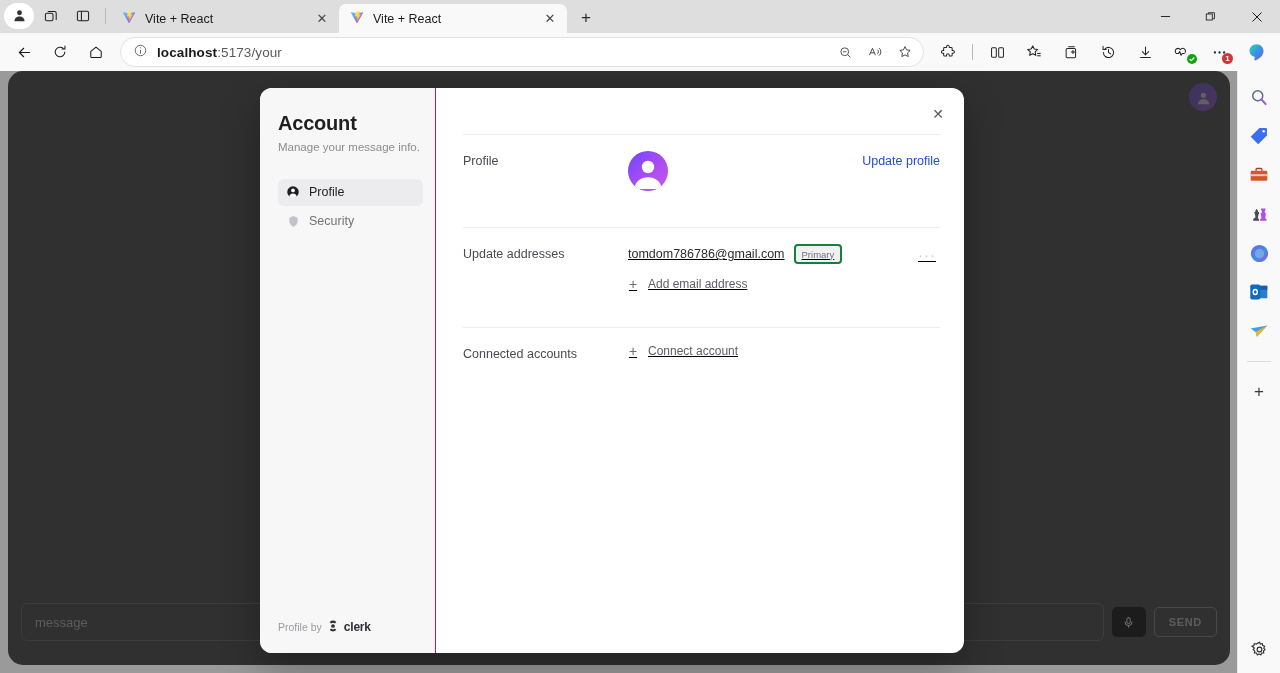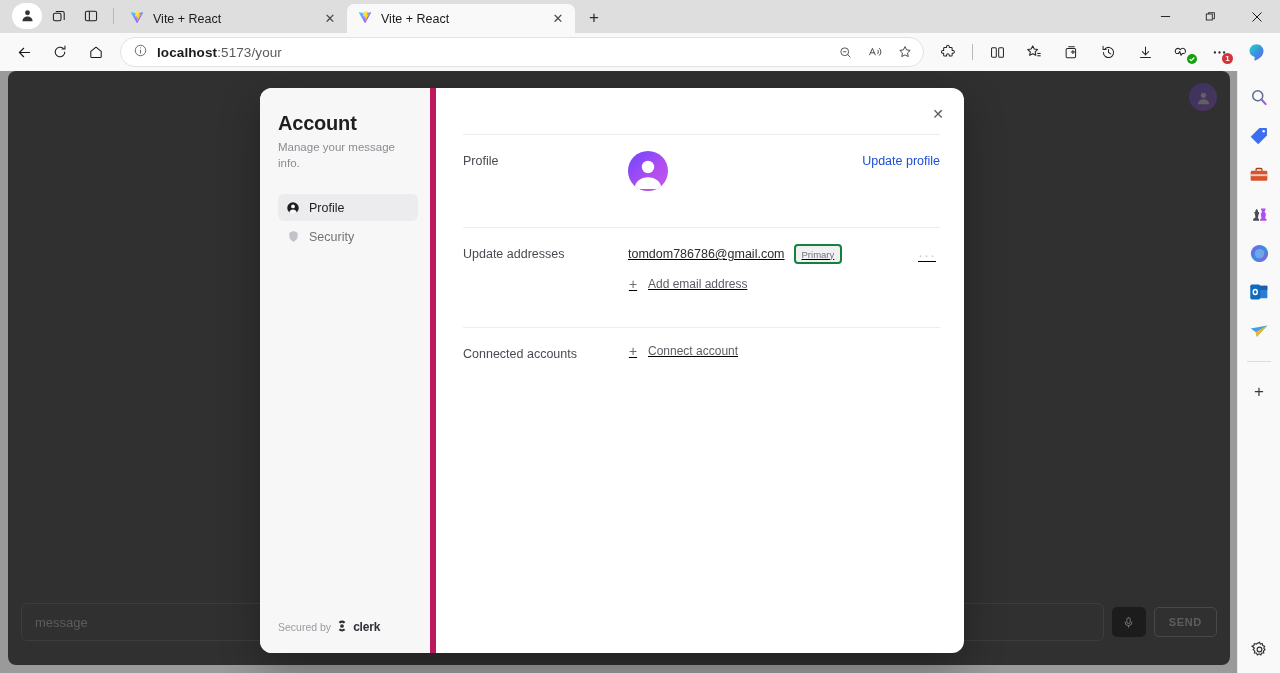--- a/index.html
+++ b/index.html
@@ -8,21 +8,21 @@
     overflow: hidden;
     font-family: "Liberation Sans", sans-serif;
     background: #ffffff;
   }
 
   
   .browser { width: 1280px; height: 673px; position: relative; background: #f3f3f3; }
 
   .tabstrip {
     height: 33px; background: #dedede;
-    display: flex; align-items: flex-end; padding-left: 12px; position: relative;
+    display: flex; align-items: flex-end; padding-left: 4px; position: relative;
   }
   .tab-left-ctrls { display: flex; align-items: center; height: 33px; gap: 2px; padding-bottom: 2px; }
   .chip {
     width: 30px; height: 26px; display: flex; align-items: center; justify-content: center;
     border-radius: 5px; color: #1f1f1f;
   }
   .chip.avatar-chip { background: #ffffff; width: 30px; height: 26px; border-radius: 14px; }
   .vsep { width: 1px; height: 16px; background: #b9b9b9; margin: 0 5px; align-self: center; }
 
   .tab {
@@ -65,21 +65,21 @@
   .badge-dot {
     position: absolute; right: 4px; bottom: 3px; width: 11px; height: 11px; border-radius: 50%;
     background: #d13438; color: #fff; font-size: 8px; display: flex; align-items: center; justify-content: center;
     font-weight: 700;
   }
 
   
   .viewport { position: absolute; left: 0; top: 71px; width: 1237px; height: 602px; background: #ffffff; overflow: hidden; }
   .app {
     position: absolute; left: 8px; top: 0px; width: 1222px; height: 594px;
-    background: #3f3f3f; border-radius: 8px;
+    background: #3f3f3f; border-radius: 15px;
   }
   .app-avatar {
     position: absolute; right: 13px; top: 12px; width: 28px; height: 28px; border-radius: 50%;
     background: linear-gradient(135deg,#6c47ff 0%,#a855f7 100%); opacity: .45;
     display: flex; align-items: center; justify-content: center;
   }
   .composer {
     position: absolute; left: 13px; right: 13px; bottom: 24px; height: 38px;
     display: flex; align-items: center; gap: 8px;
   }
@@ -102,21 +102,21 @@
   .scrim { position: absolute; inset: 0; background: rgba(30,30,30,0.45); }
 
   
   .modal {
     position: absolute; left: 268px; top: 88px; width: 704px; height: 565px;
     background: #ffffff; border-radius: 12px; display: flex;
     box-shadow: 0 14px 40px rgba(0,0,0,.30);
     overflow: hidden;
   }
   .modal-left {
-    width: 176px; background: #f7f7f8; border-right: 6px solid #be185d;
+    width: 176px; background: #f7f7f8; border-right: 1px solid #be185d;
     display: flex; flex-direction: column; padding: 24px 12px 8px 18px; position: relative;
   }
   .acct-title { font-size: 20px; font-weight: 700; color: #1f1f22; letter-spacing: -.2px; }
   .acct-sub { font-size: 11.5px; color: #8b8b93; margin-top: 5px; line-height: 1.35; }
   .nav { margin-top: 23px; display: flex; flex-direction: column; gap: 2px; }
   .nav-item {
     display: flex; align-items: center; gap: 9px; height: 27px;
     padding: 0 8px; border-radius: 6px; font-size: 12.5px; color: #737373;
   }
   .nav-item.active { background: #ececee; color: #1f1f22; }
@@ -420,21 +420,21 @@
             <span class="nav-ico">
               <svg width="13" height="13" viewBox="0 0 20 20" fill="#c2c2c9">
                   <path d="M10 1.6l6.4 2.5v5.3c0 4-2.7 7.4-6.4 9-3.7-1.6-6.4-5-6.4-9V4.1z"></path>
                 </svg>
             </span>
             <span>Security</span>
           </div>
         </div>
 
         <div class="secured">
-          <span>Secured by</span>
+          <span>Profile by</span>
           <span>
             <svg width="12" height="12" viewBox="0 0 20 20" fill="#2f2f35">
                 <circle cx="10" cy="10" r="3.1"></circle>
                 <path d="M15.6 3.3l-2.5 2.5a4.6 4.6 0 00-6.2 0L4.4 3.3a8.5 8.5 0 0111.2 0z"></path>
                 <path d="M15.6 16.7l-2.5-2.5a4.6 4.6 0 01-6.2 0l-2.5 2.5a8.5 8.5 0 0011.2 0z"></path>
               </svg>
           </span>
           <span class="clerk-word">clerk</span>
         </div>
       </div>

